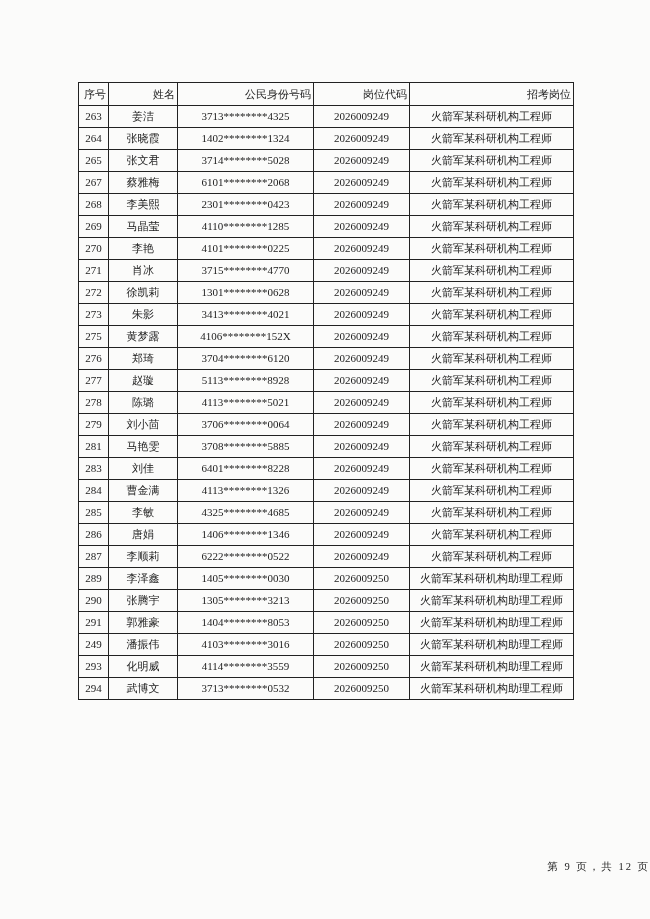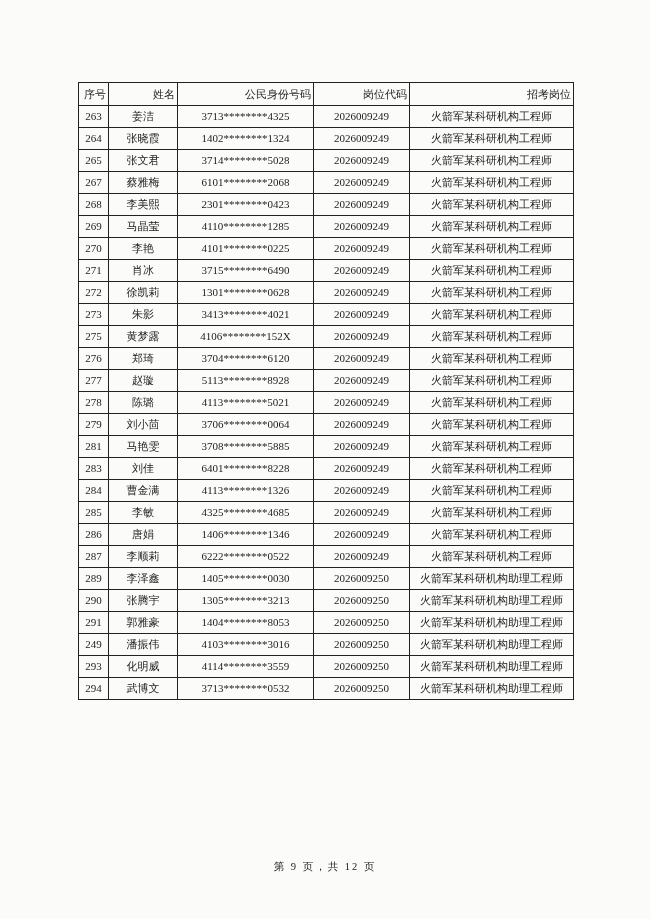--- a/index.html
+++ b/index.html
@@ -47,21 +47,21 @@
   col.c-index  { width: 30px; }
   col.c-name   { width: 69px; }
   col.c-id     { width: 136px; }
   col.c-code   { width: 96px; }
   col.c-post   { width: 164px; }
   .footer {
     position: absolute;
     left: 0;
     top: 860px;
     width: 650px;
-    text-align: center;
+    text-align: right;
     font-size: 10.5px;
     letter-spacing: 2px;
     color: #1c1c1c;
   }
 </style>
 </head>
 <body>
 
 <div class="page">
 
@@ -128,21 +128,21 @@
         <tr>
           <td>270</td>
           <td>李艳</td>
           <td>4101********0225</td>
           <td>2026009249</td>
           <td>火箭军某科研机构工程师</td>
         </tr>
         <tr>
           <td>271</td>
           <td>肖冰</td>
-          <td>3715********6490</td>
+          <td>3715********4770</td>
           <td>2026009249</td>
           <td>火箭军某科研机构工程师</td>
         </tr>
         <tr>
           <td>272</td>
           <td>徐凯莉</td>
           <td>1301********0628</td>
           <td>2026009249</td>
           <td>火箭军某科研机构工程师</td>
         </tr>

